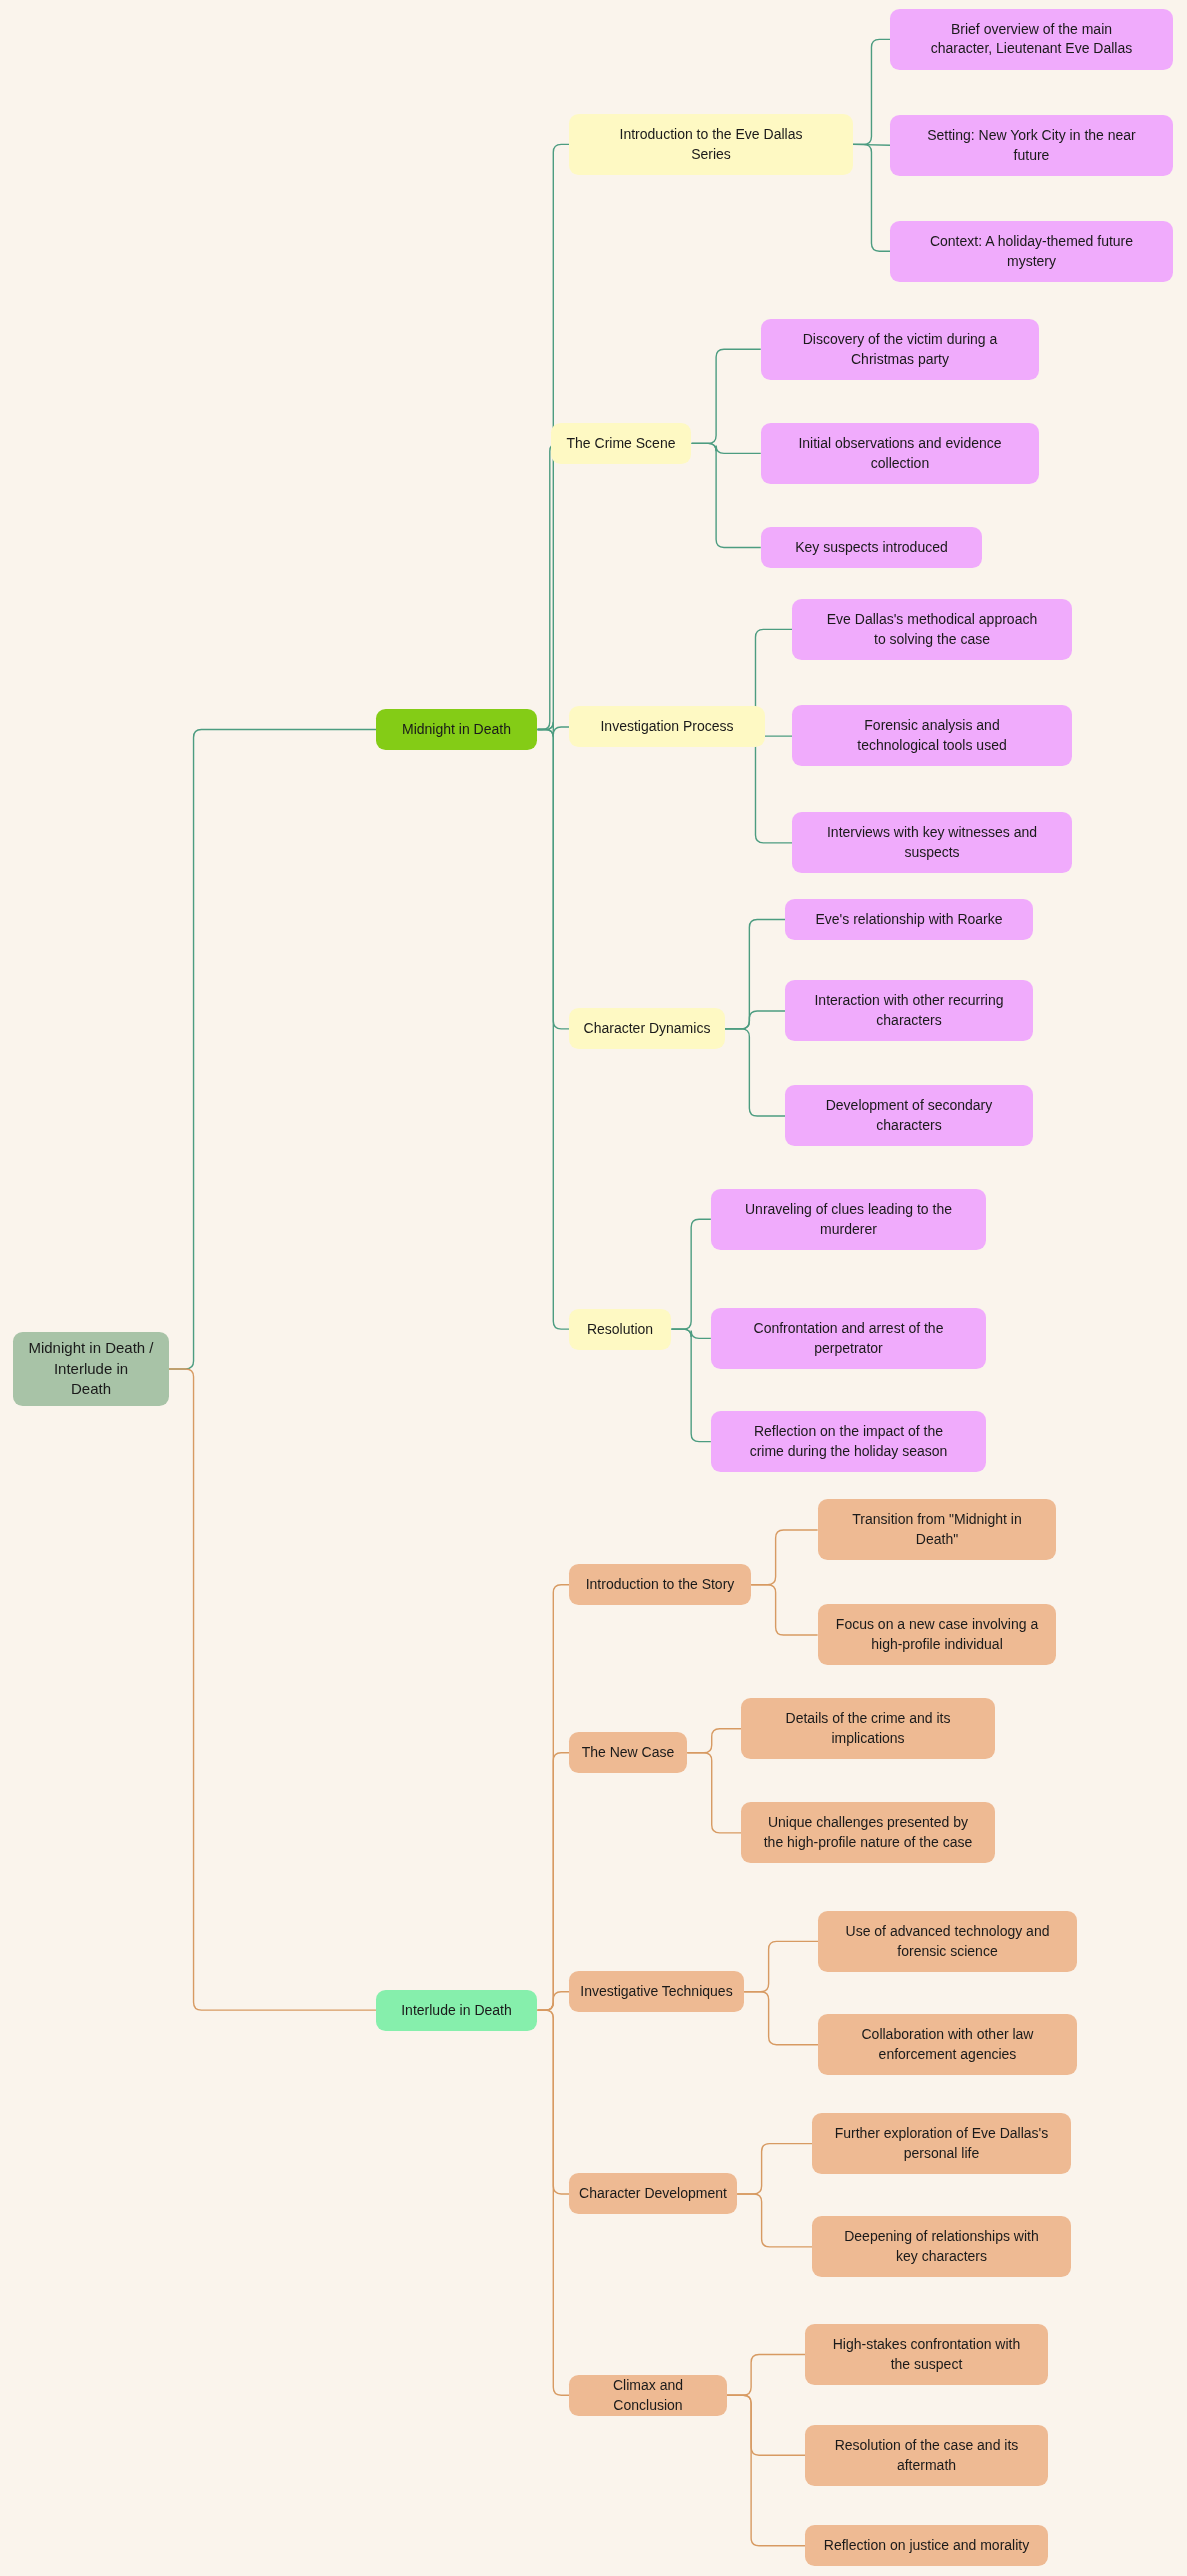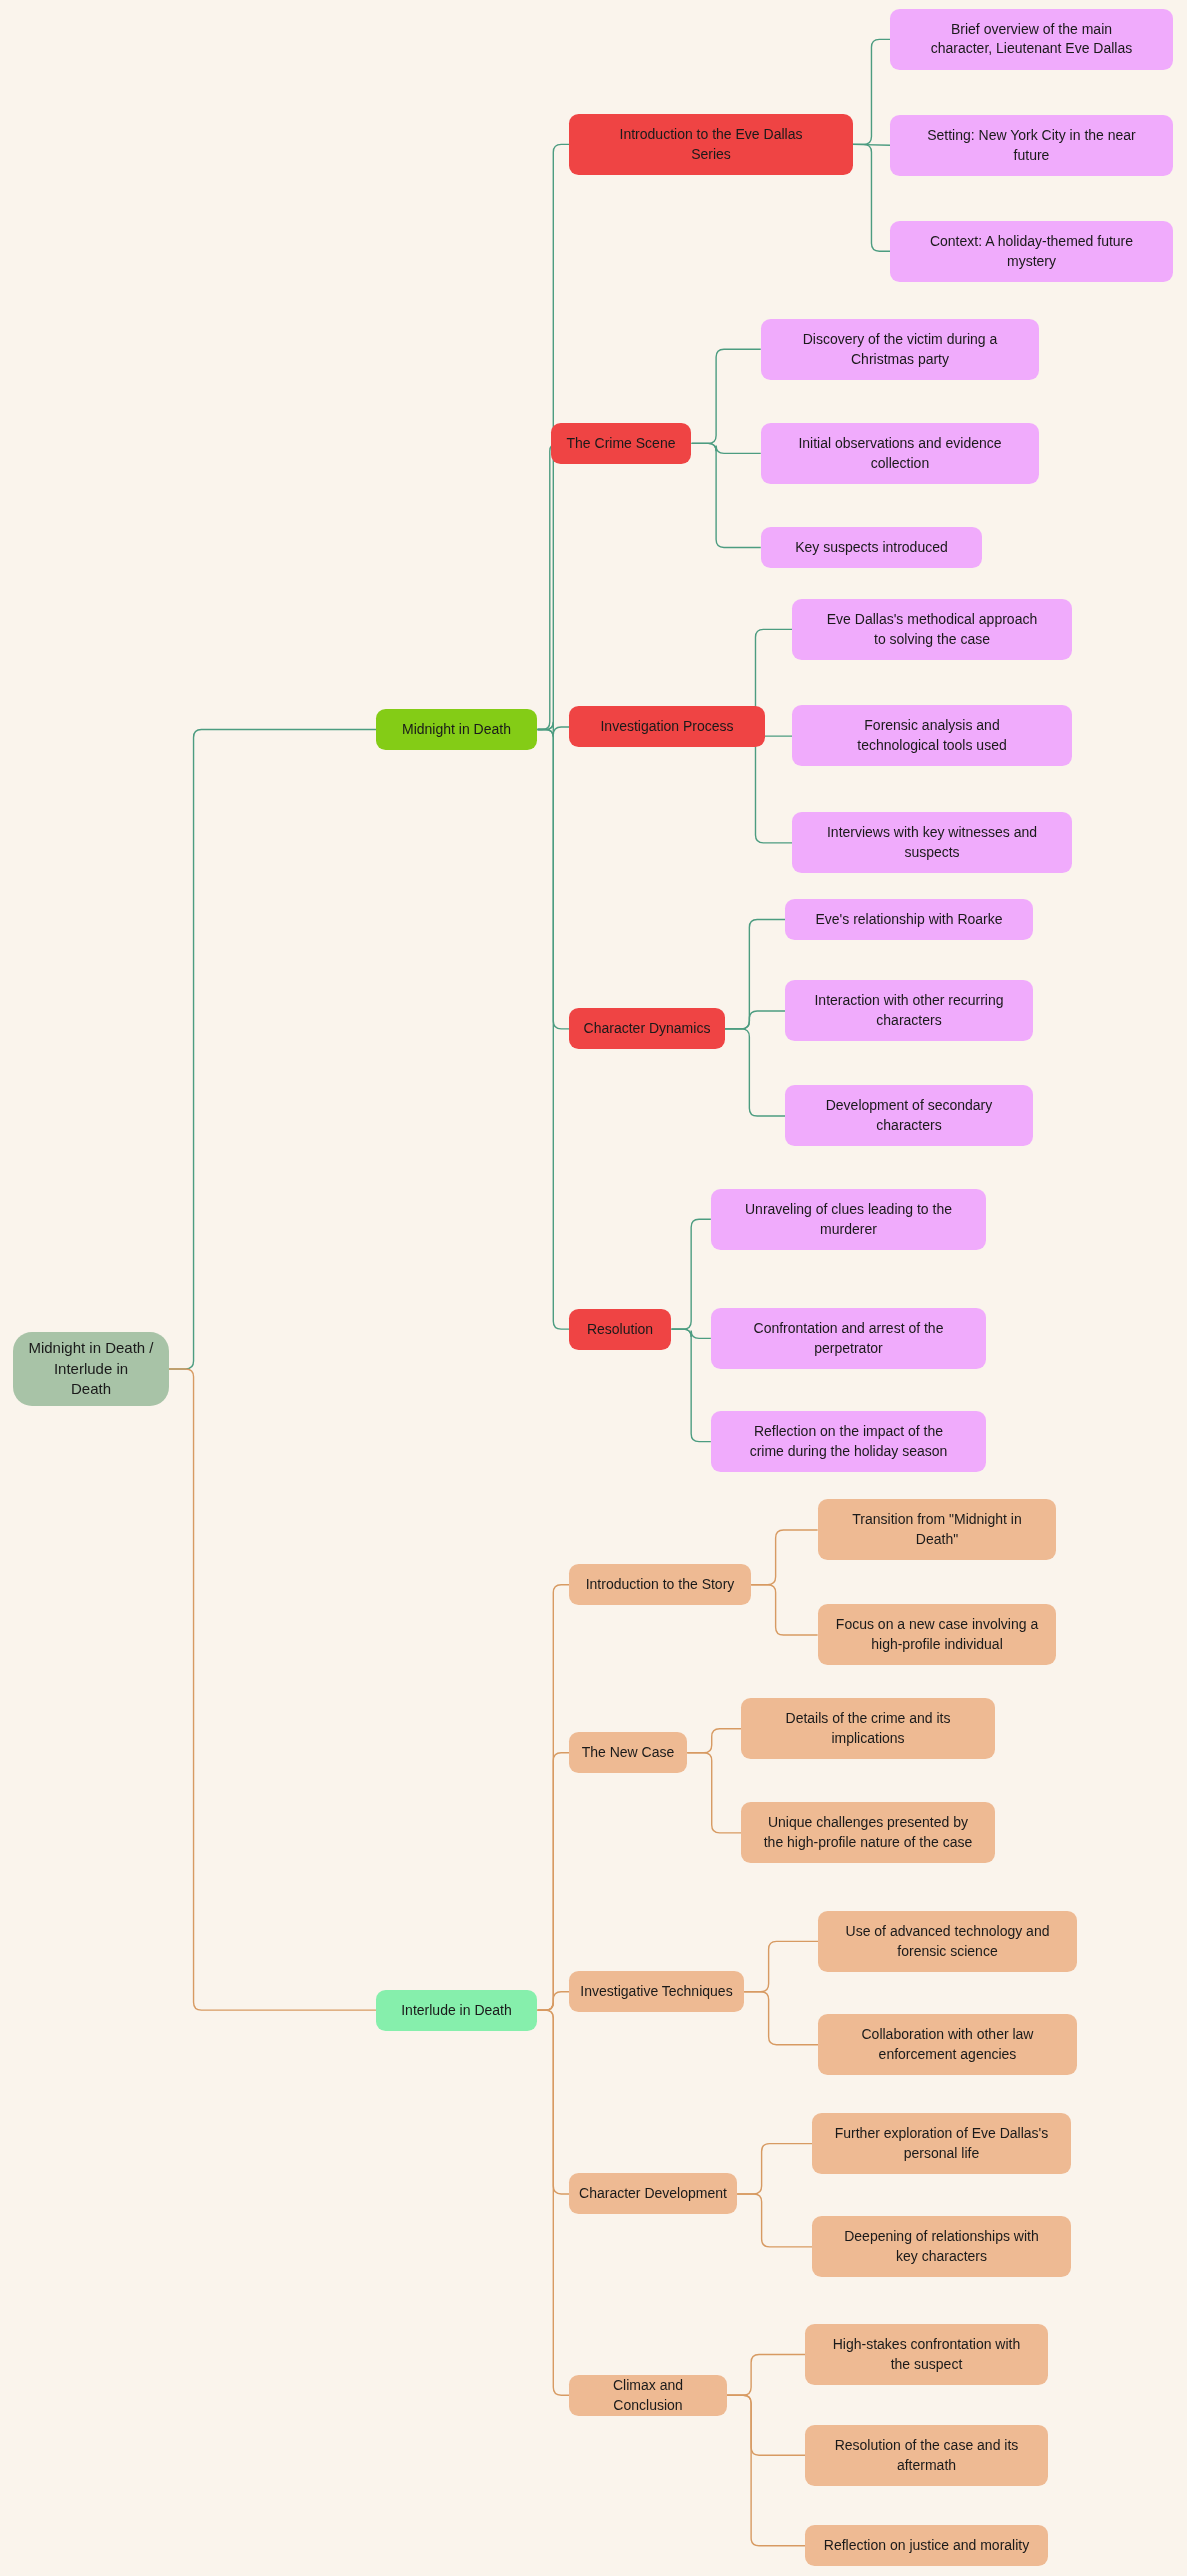--- a/index.html
+++ b/index.html
@@ -37,32 +37,31 @@
     text-align: center;
     border-radius: 9.6px;
     color: #1a1a1a;
     line-height: 1.38;
     padding: 3.5px 8.8px;
     white-space: pre-line;
   }
   .node.root {
     background: #a8c3a7;
     font-size: 15px;
-    border-radius: 19px;
   }
   .node.branch-green {
     background: #84cc16;
     font-size: 14px;
   }
   .node.branch-orange {
     background: #86efac;
     font-size: 14px;
   }
   .node.lvl2-green {
-    background: #ef4444;
+    background: #fef9c3;
     font-size: 14px;
   }
   .node.lvl2-orange {
     background: #eeba93;
     font-size: 14px;
   }
   .node.leaf-green {
     background: #f0abfc;
     font-size: 14px;
   }

